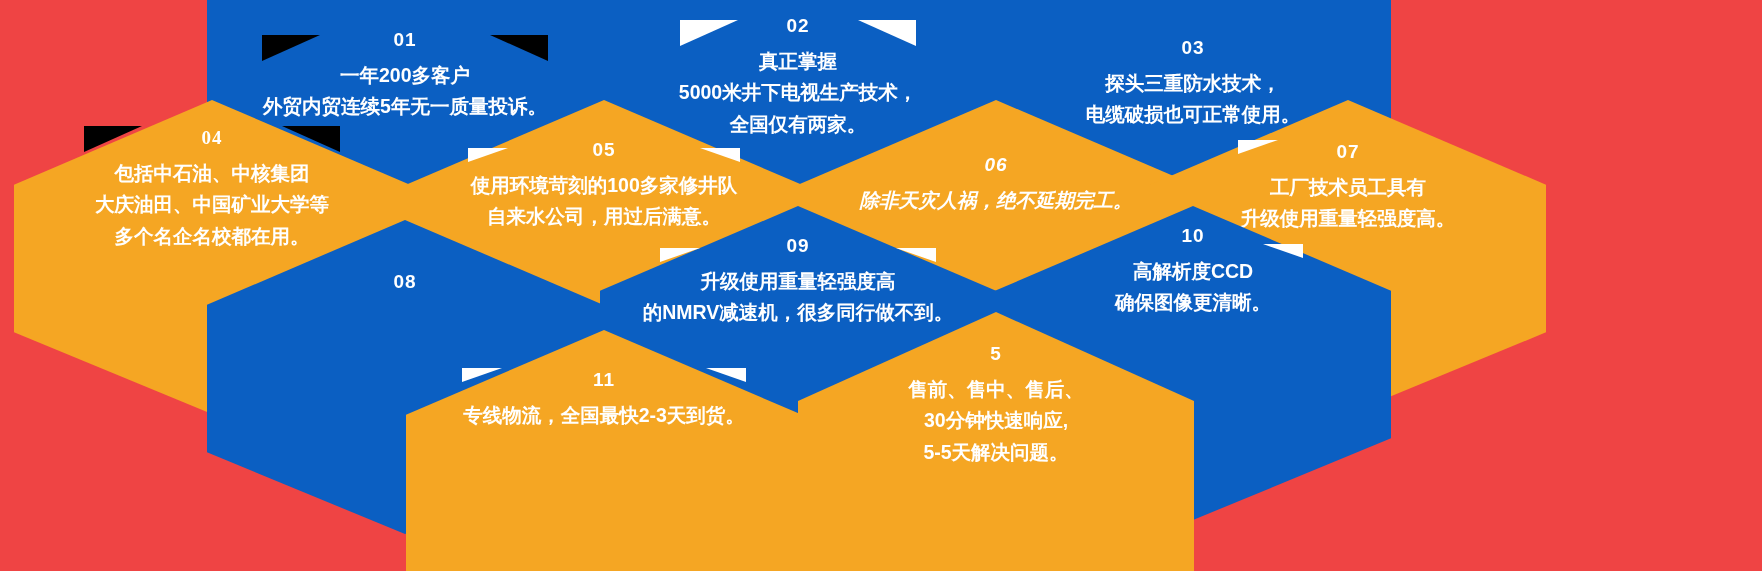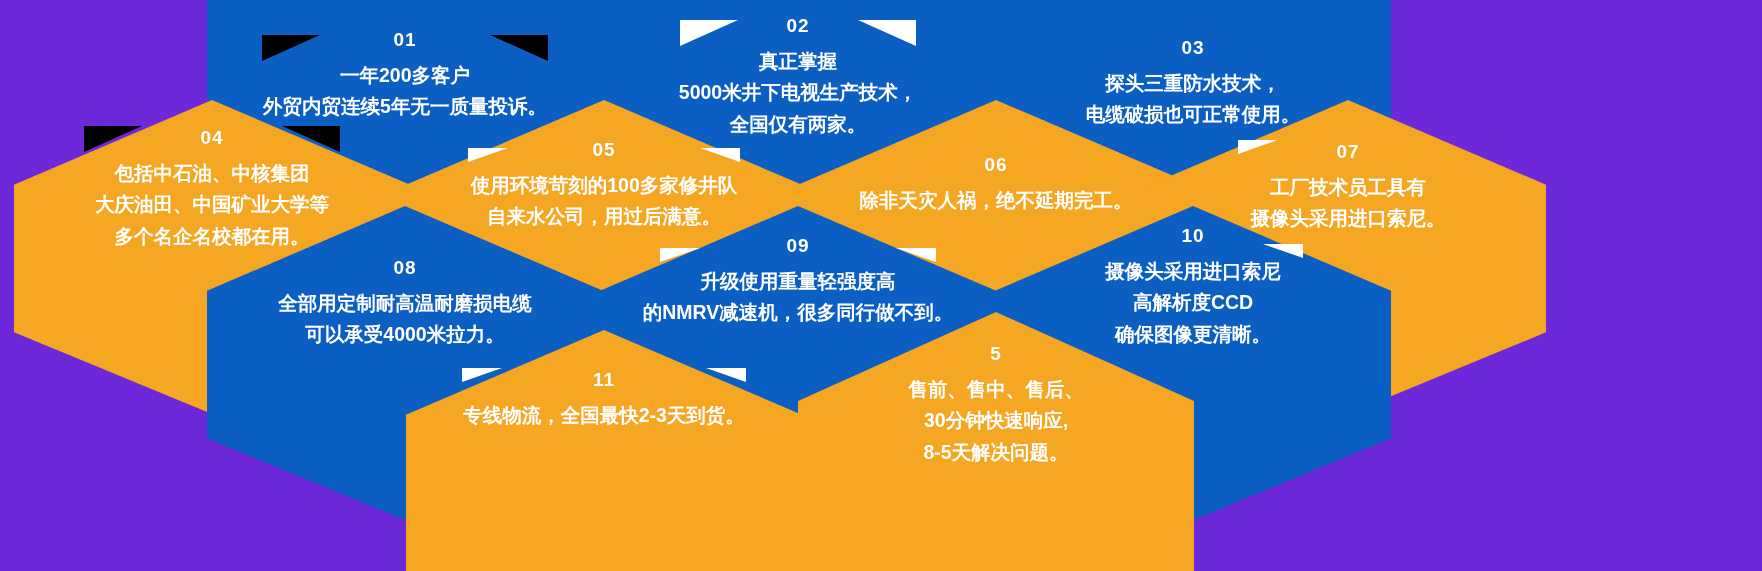--- a/index.html
+++ b/index.html
@@ -12,21 +12,21 @@
     font-family: "Liberation Sans", "DejaVu Sans", sans-serif;
     width: 1762px;
     height: 571px;
     overflow: hidden;
   }
 
   #stage {
     position: relative;
     width: 1762px;
     height: 571px;
-    background: #6d28d9;
+    background: #ef4444;
   }
 
   
   .card {
     position: absolute;
     width: 396px;
     height: 300px;
     box-sizing: border-box;
   }
 
@@ -149,21 +149,21 @@
         <span class="ln">探头三重防水技术，</span>
         <span class="ln">电缆破损也可正常使用。</span>
       </div>
     </div>
   </div>
 
   <div class="card orange" style="left:14px; top:100px; width:396px; height:314px;">
     <div class="shape"></div>
     <span class="tick left black" style="left:70px; top:26px;"></span>
     <span class="tick right black" style="right:70px; top:26px;"></span>
-    <div class="content" style="top:28px;">
+    <div class="content" style="top:28px;font-family:Liberation Serif, serif;">
       <div class="num">04</div>
       <div class="lines">
         <span class="ln">包括中石油、中核集团</span>
         <span class="ln">大庆油田、中国矿业大学等</span>
         <span class="ln">多个名企名校都在用。</span>
       </div>
     </div>
   </div>
 
   <div class="card orange" style="left:406px; top:100px; width:396px; height:314px;text-decoration:underline;">
@@ -172,50 +172,46 @@
     <span class="tick right white thin" style="right:62px; top:48px;"></span>
     <div class="content" style="top:40px;">
       <div class="num">05</div>
       <div class="lines">
         <span class="ln">使用环境苛刻的100多家修井队</span>
         <span class="ln">自来水公司，用过后满意。</span>
       </div>
     </div>
   </div>
 
-  <div class="card orange" style="left:798px; top:100px; width:396px; height:314px;">
+  <div class="card orange" style="left:798px; top:100px; width:396px; height:314px;font-style:italic;">
     <div class="shape"></div>
     <div class="content" style="top:55px;">
       <div class="num">06</div>
       <div class="lines">
         <span class="ln">除非天灾人祸，绝不延期完工。</span>
       </div>
     </div>
   </div>
 
   <div class="card orange" style="left:1150px; top:100px; width:396px; height:314px;">
     <div class="shape"></div>
     <span class="tick left white thin" style="left:88px; top:40px;"></span>
     <div class="content" style="top:42px;">
       <div class="num">07</div>
       <div class="lines">
         <span class="ln">工厂技术员工具有</span>
-        <span class="ln">摄像头采用进口索尼。</span>
-      </div>
-    </div>
-  </div>
-
-  <div class="card blue" style="left:207px; top:206px; width:396px; height:314px;padding-left:48px;">
+        <span class="ln">升级使用重量轻强度高。</span>
+      </div>
+    </div>
+  </div>
+
+  <div class="card blue" style="left:207px; top:220px; width:396px; height:314px;padding-left:48px;">
     <div class="shape"></div>
     <div class="content" style="top:52px;">
       <div class="num">08</div>
-      <div class="lines">
-        <span class="ln">全部用定制耐高温耐磨损电缆</span>
-        <span class="ln">可以承受4000米拉力。</span>
-      </div>
     </div>
   </div>
 
   <div class="card blue" style="left:600px; top:206px; width:396px; height:314px;">
     <div class="shape"></div>
     <span class="tick left white thin" style="left:60px; top:42px;"></span>
     <span class="tick right white thin" style="right:60px; top:42px;"></span>
     <div class="content" style="top:30px;">
       <div class="num">09</div>
       <div class="lines">
@@ -224,21 +220,20 @@
       </div>
     </div>
   </div>
 
   <div class="card blue" style="left:995px; top:206px; width:396px; height:314px;">
     <div class="shape"></div>
     <span class="tick right white thin" style="right:88px; top:38px;"></span>
     <div class="content" style="top:20px;">
       <div class="num">10</div>
       <div class="lines">
-        <span class="ln">摄像头采用进口索尼</span>
         <span class="ln">高解析度CCD</span>
         <span class="ln">确保图像更清晰。</span>
       </div>
     </div>
   </div>
 
   <div class="card orange flat-bottom" style="left:406px; top:330px; width:396px; height:314px;">
     <div class="shape"></div>
     <span class="tick left white thin" style="left:56px; top:38px;"></span>
     <span class="tick right white thin" style="right:56px; top:38px;"></span>
@@ -250,18 +245,18 @@
     </div>
   </div>
 
   <div class="card orange flat-bottom" style="left:798px; top:312px; width:396px; height:330px;">
     <div class="shape"></div>
     <div class="content" style="top:32px;">
       <div class="num">5</div>
       <div class="lines">
         <span class="ln">售前、售中、售后、</span>
         <span class="ln">30分钟快速响应,</span>
-        <span class="ln">8-5天解决问题。</span>
+        <span class="ln">5-5天解决问题。</span>
       </div>
     </div>
   </div>
 
 </div>
 
 </body></html>

